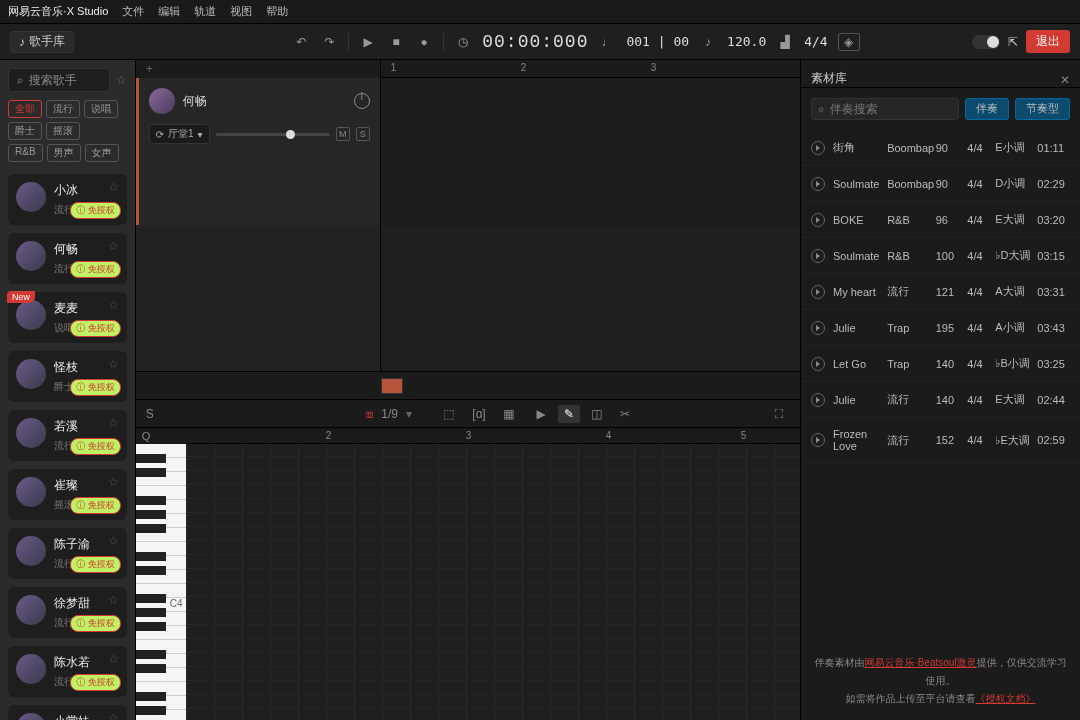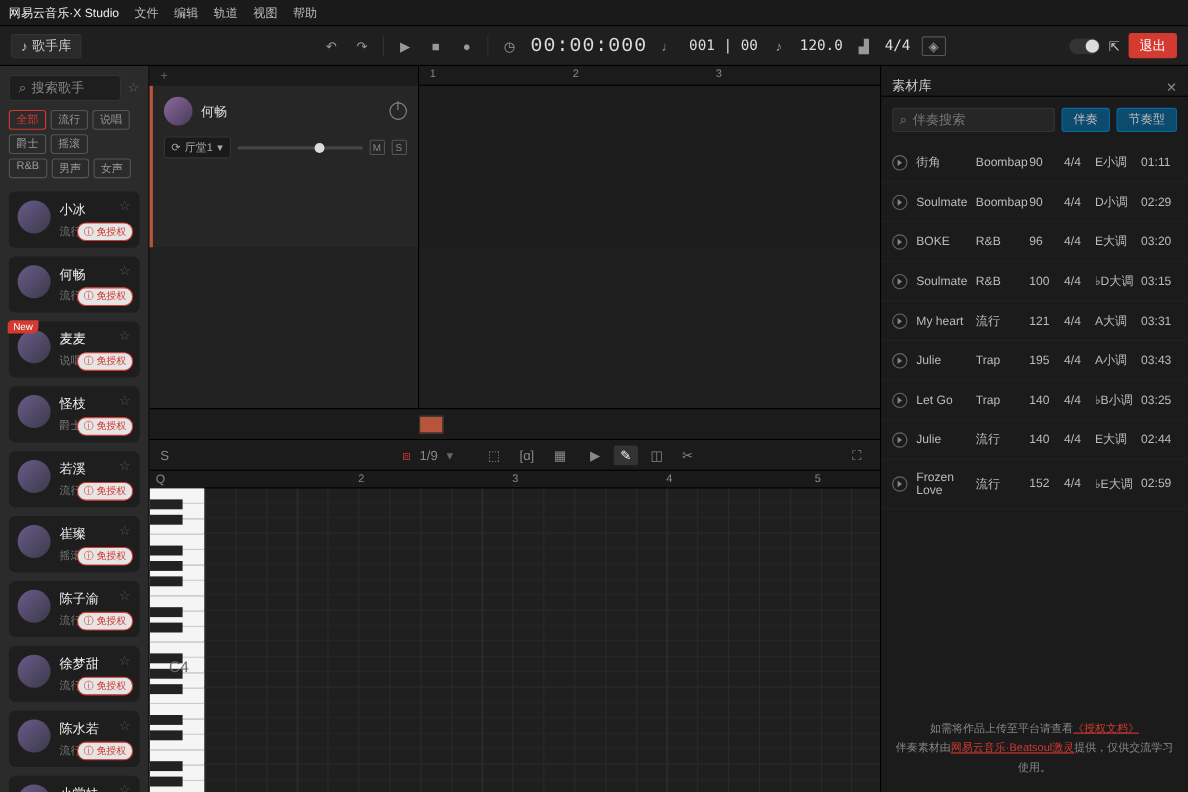--- a/index.html
+++ b/index.html
@@ -28,21 +28,21 @@
 .tag{border:1px solid #555;border-radius:3px;padding:1px 6px;font-size:10px;color:#999;cursor:pointer}
 .tag.active{border-color:#d33a31;color:#d33a31}
 .singer-list{flex:1;overflow-y:auto;padding:6px 8px}
 .singer{background:#1e1e1e;border-radius:6px;padding:8px;margin-bottom:8px;display:flex;gap:8px;position:relative}
 .singer.new::before{content:"New";position:absolute;left:-1px;top:-1px;background:#d33a31;color:#fff;font-size:9px;padding:1px 5px;border-radius:4px 0 6px 0}
 .avatar{width:30px;height:30px;border-radius:50%;background:linear-gradient(135deg,#6a5a8a,#3a3a4a);flex-shrink:0}
 .singer-info{flex:1}
 .singer-name{font-size:12px;color:#eee}
 .singer-tags{font-size:10px;color:#777;margin-top:4px}
 .star{position:absolute;right:8px;top:6px;color:#555;cursor:pointer}
-.auth-badge{position:absolute;right:6px;bottom:6px;background:#e5e5e5;border:1px solid #d33a31;color:#d33a31;font-size:9px;padding:1px 5px;border-radius:8px}
+.auth-badge{position:absolute;right:6px;bottom:6px;background:#bef264;border:1px solid #d33a31;color:#d33a31;font-size:9px;padding:1px 5px;border-radius:8px}
 .center{flex:1;display:flex;flex-direction:column;background:#1d1d1d}
 .track-area{height:340px;display:flex;flex-direction:column;border-bottom:1px solid #000}
 .add-row{height:18px;background:#1b1b1b;display:flex;align-items:center;padding-left:10px;color:#666}
 .ruler{height:18px;background:#1b1b1b;display:flex;border-bottom:1px solid #000;position:relative}
 .ruler .tick{position:absolute;top:2px;color:#888;font-size:10px}
 .track-row{flex:1;display:flex}
 .track-head{width:245px;background:#262626;border-right:1px solid #000;padding:10px;border-left:3px solid #b8543b}
 .th-top{display:flex;align-items:center;gap:8px}
 .th-av{width:26px;height:26px;border-radius:50%;background:linear-gradient(135deg,#8a6a9a,#4a3a5a)}
 .th-name{flex:1;color:#ddd;font-size:12px}
@@ -62,21 +62,21 @@
 .eb-left{width:210px;color:#888}
 .eb-center{display:flex;gap:8px;align-items:center;color:#888}
 .magnet{color:#d33a31}
 .eb-right{display:flex;gap:6px;align-items:center;margin-left:auto}
 .tool{width:22px;height:18px;display:flex;align-items:center;justify-content:center;color:#888;cursor:pointer;border-radius:2px}
 .tool.active{background:#333;color:#fff}
 .piano-area{flex:1;display:flex;overflow:hidden}
 .piano{width:50px;background:#1a1a1a;position:relative}
 .pkey{height:14px;background:#f5f5f5;border-bottom:1px solid #ccc;position:relative}
 .blk{position:absolute;left:0;width:30px;height:9px;background:#222;z-index:2}
-.oct-label{position:absolute;right:14px;font-size:14px;color:#666;z-index:3}
+.oct-label{position:absolute;right:3px;font-size:10px;color:#666;z-index:3}
 .q-label{position:absolute;top:2px;left:6px;color:#888;font-size:11px}
 .grid{flex:1;background:#1f1f1f;position:relative;background-image:repeating-linear-gradient(to right,#2a2a2a 0,#2a2a2a 1px,transparent 1px,transparent 28px),repeating-linear-gradient(to bottom,#252525 0,#252525 1px,transparent 1px,transparent 14px)}
 .grid-ruler{position:absolute;top:0;left:0;right:0;height:16px;background:#1a1a1a;border-bottom:1px solid #000}
 .grid-ruler .t{position:absolute;top:2px;color:#888;font-size:10px}
 .rs{width:280px;background:#1b1b1b;border-left:1px solid #000;display:flex;flex-direction:column}
 .rs-head{height:28px;display:flex;align-items:flex-end;padding:0 10px;border-bottom:1px solid #000;color:#ccc}
 .rs-head .x{margin-left:auto;color:#888;cursor:pointer}
 .rs-search{padding:10px;display:flex;gap:6px}
 .rs-sb{flex:1;background:#262626;border:1px solid #333;border-radius:3px;height:22px;display:flex;align-items:center;padding:0 6px;gap:5px;color:#777}
 .rs-tab{background:#0c4a6e;border:1px solid #0369a1;padding:2px 10px;border-radius:3px;font-size:11px;color:#bbb;cursor:pointer}
@@ -467,20 +467,20 @@
           <div>Frozen Love</div>
           <div>流行</div>
           <div>152</div>
           <div>4/4</div>
           <div>♭E大调</div>
           <div>02:59</div>
         </div>
       </div>
     <div class="rs-foot">
       <div>
+        <span>伴奏素材由</span><span class="lk">网易云音乐·Beatsoul激灵</span><span>提供，仅供交流学习使用。</span>
+      </div>
+      <div>
         <span>如需将作品上传至平台请查看</span><span class="lk">《授权文档》</span>
       </div>
-      <div>
-        <span>伴奏素材由</span><span class="lk">网易云音乐·Beatsoul激灵</span><span>提供，仅供交流学习使用。</span>
-      </div>
     </div>
   </div>
 </div>
 
 </body></html>

